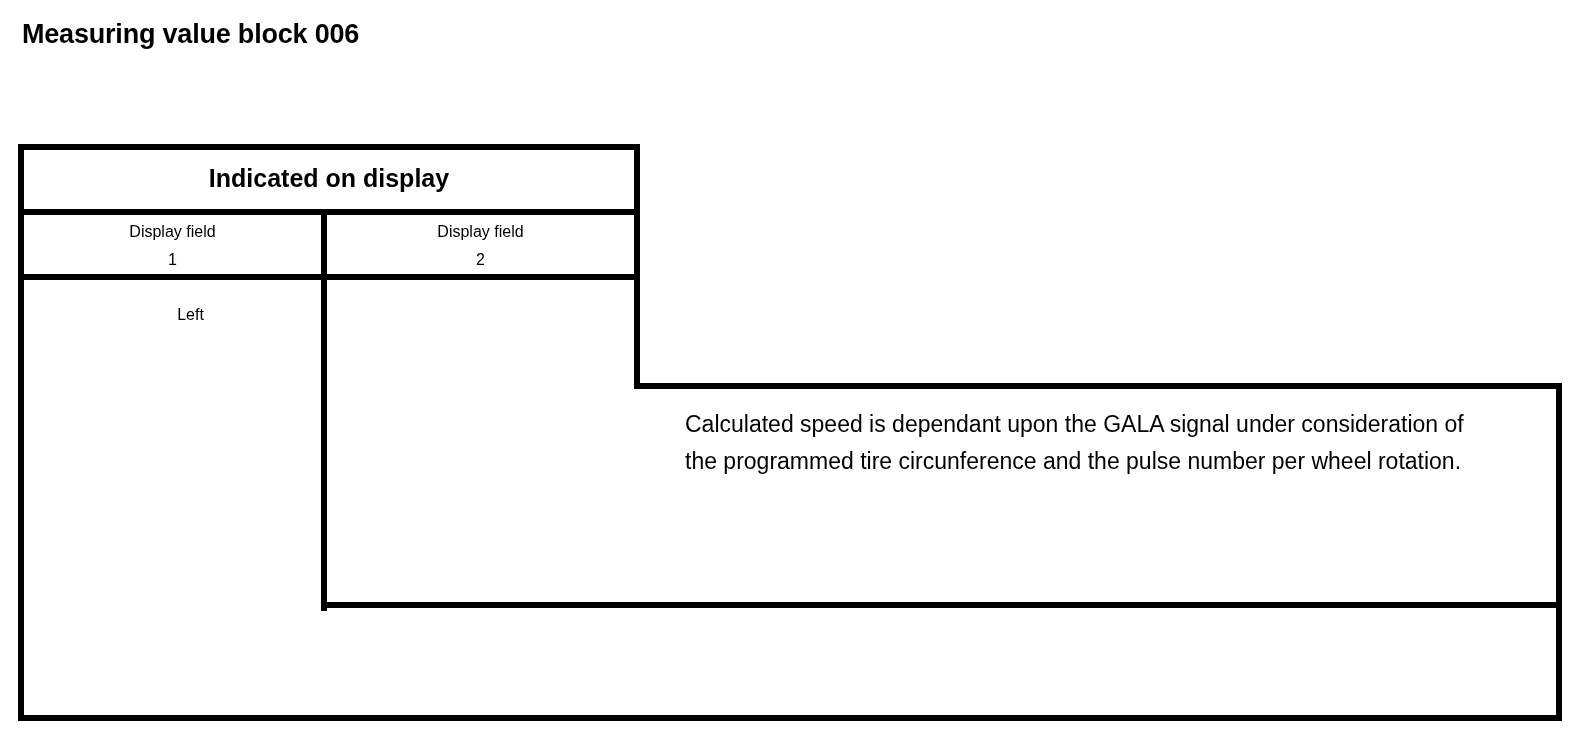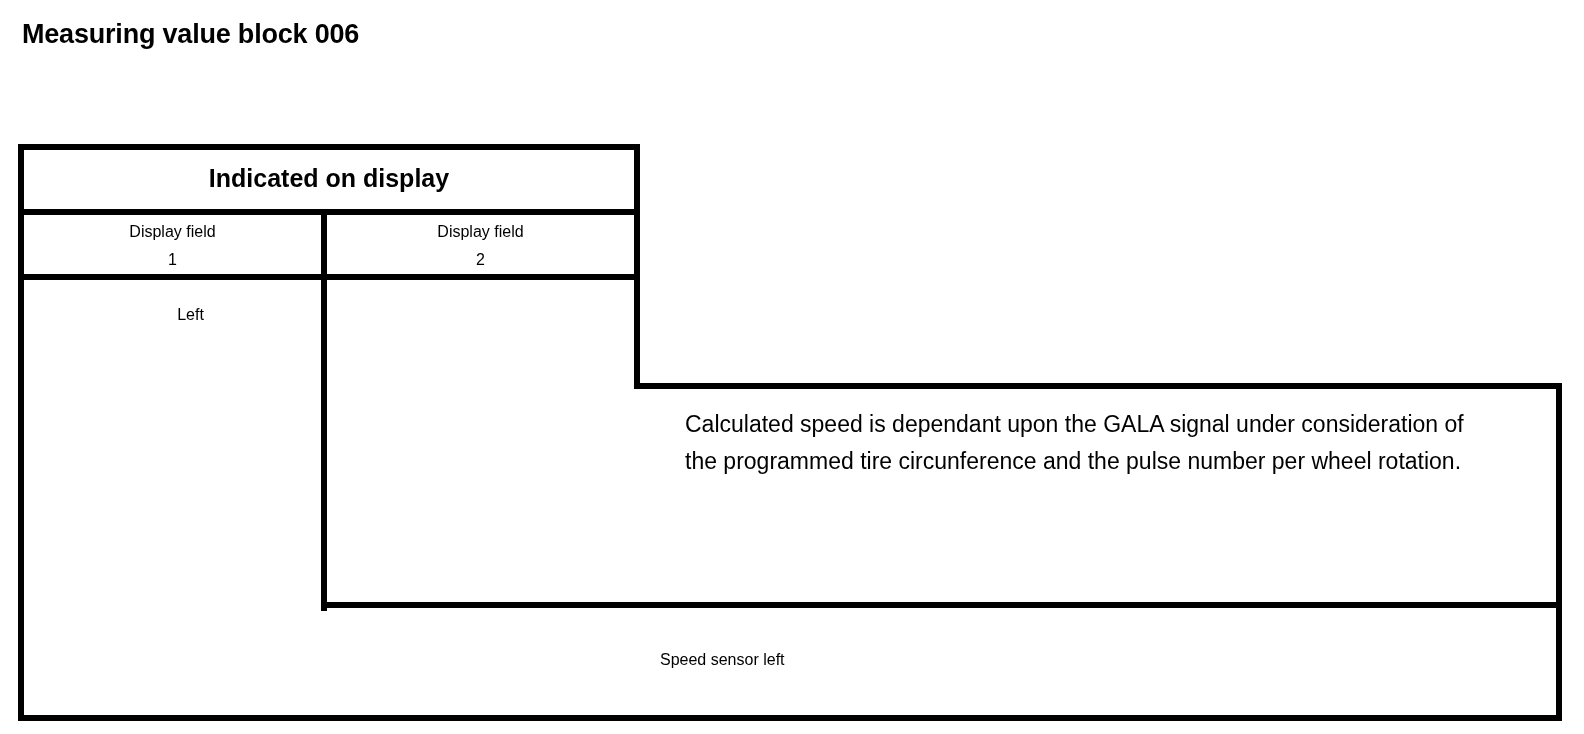--- a/index.html
+++ b/index.html
@@ -102,15 +102,14 @@
   <div class="cell-text center" style="left:24px; top:217px; width:297px;">Display field</div>
   <div class="cell-text center" style="left:24px; top:245px; width:297px;">1</div>
 
   <div class="cell-text center" style="left:327px; top:217px; width:307px;">Display field</div>
   <div class="cell-text center" style="left:327px; top:245px; width:307px;">2</div>
 
   <div class="cell-text center" style="left:24px; top:300px; width:297px;margin-left:18px;">Left</div>
 
   <div class="para" style="left:660px; top:406px;margin-left:25px;">Calculated speed is dependant upon the GALA signal under consideration of the programmed tire circunference and the pulse number per wheel rotation.</div>
 
-  <div class="cell-text" style="left:660px; top:645px; width:800px;">Speed sensor left</div>
 
 </div>
 
 </body></html>

